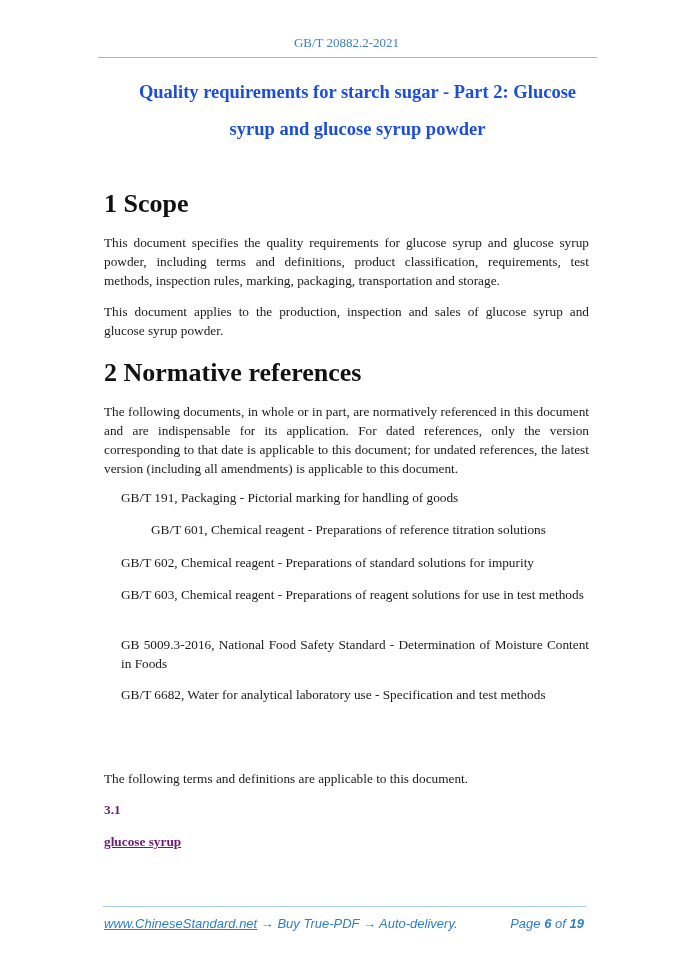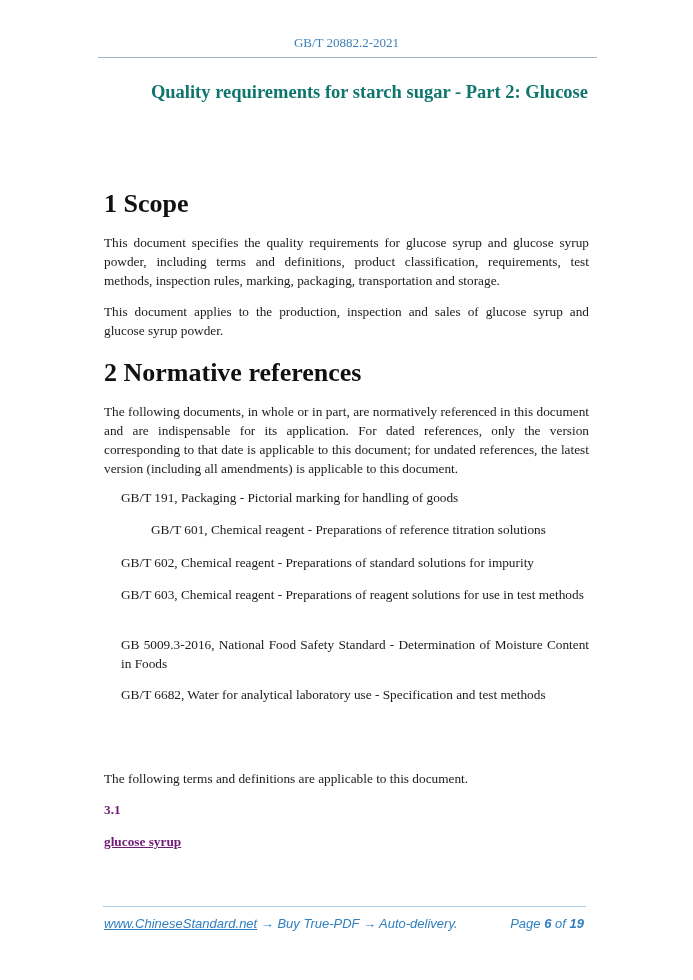--- a/index.html
+++ b/index.html
@@ -1,39 +1,40 @@
 <!DOCTYPE html>
 <html><head>
 <meta charset="utf-8">
 <style>
   html, body { margin: 0; padding: 0; background: #ffffff; }
   body { width: 693px; height: 980px; position: relative; overflow: hidden; font-family: "Liberation Serif", serif; color: #1a1a1a; }
   .page { position: absolute; left: 0; top: 0; width: 693px; height: 732px; }
   .header { position: absolute; top: 35px; left: 0; width: 693px; text-align: center; font-size: 13px; color: #3a7fb8; }
   .header-rule { position: absolute; top: 57px; left: 98px; width: 499px; height: 0; border-top: 1px solid #9ab8d0; }
-  .title { position: absolute; left: 89px; width: 499px; text-align: right; font-weight: bold; font-size: 18.5px; color: #0f766e; }
+  .title { position: absolute; left: 108px; width: 499px; text-align: center; font-weight: bold; font-size: 18.5px; color: #1d4ed8; }
   .h1 { position: absolute; left: 104px; font-weight: bold; font-size: 26px; color: #111; }
   .para { position: absolute; left: 104px; width: 485px; font-size: 13.3px; line-height: 19px; text-align: justify; color: #1a1a1a; }
   .ref { position: absolute; left: 121px; width: 468px; font-size: 13.3px; line-height: 19px; text-align: justify; color: #1a1a1a; }
   .bold { position: absolute; left: 104px; font-weight: bold; font-size: 13.3px; color: #701a75; }
   .footer-rule { position: absolute; top: 906px; left: 103px; width: 483px; height: 0; border-top: 1px solid #a9cbe6; }
   .footer { position: absolute; top: 916px; left: 104px; width: 480px; font-family: "Liberation Sans", sans-serif; font-size: 13px; color: #2f7fc1; font-style: italic; }
   .footer a { color: #2f7fc1; text-decoration: underline; }
   .footer .right { position: absolute; right: 0; top: 0; }
   .footer .num { font-weight: bold; }
 </style>
 </head>
 <body>
 
 <div class="page">
 
   <div class="header">GB/T 20882.2-2021</div>
   <div class="header-rule"></div>
 
   <div class="title" style="top:82px;">Quality requirements for starch sugar - Part 2: Glucose</div>
+  <div class="title" style="top:119px;">syrup and glucose syrup powder</div>
 
   <div class="h1" style="top:189px;">1 Scope</div>
   <div class="para" style="top:233px;">This document specifies the quality requirements for glucose syrup and glucose syrup powder, including terms and definitions, product classification, requirements, test methods, inspection rules, marking, packaging, transportation and storage.</div>
   <div class="para" style="top:302px;">This document applies to the production, inspection and sales of glucose syrup and glucose syrup powder.</div>
 
   <div class="h1" style="top:358px;">2 Normative references</div>
   <div class="para" style="top:402px;">The following documents, in whole or in part, are normatively referenced in this document and are indispensable for its application. For dated references, only the version corresponding to that date is applicable to this document; for undated references, the latest version (including all amendments) is applicable to this document.</div>
 
   <div class="ref" style="top:488px;">GB/T 191, Packaging - Pictorial marking for handling of goods</div>
   <div class="ref" style="top:520px;margin-left:30px;">GB/T 601, Chemical reagent - Preparations of reference titration solutions</div>

